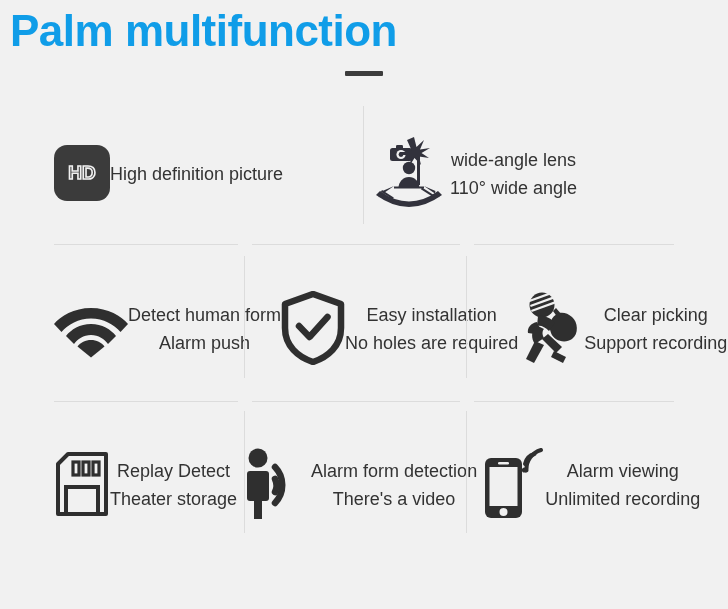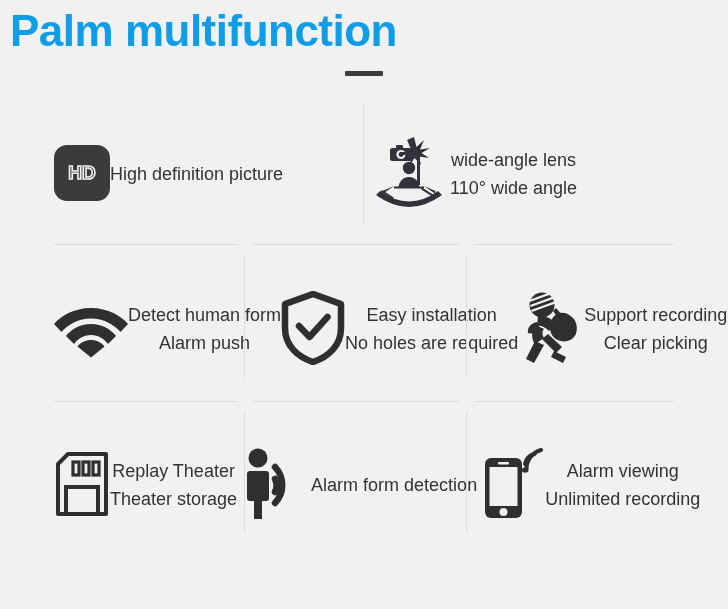--- a/index.html
+++ b/index.html
@@ -238,22 +238,22 @@
             <path d="M18 34 C13 40 13 48 17 53 l9 -6 c-2 -3 -2 -7 0 -9 Z"></path>
 
             <path d="M17 50 L8 68 l8 4 L26 54 Z"></path>
 
             <path d="M24 48 L38 62 l6 -6 L30 43 Z"></path>
 
             <path d="M36 60 L48 66 l-3 6 L33 66 Z"></path>
           </svg>
         </div>
         <div class="caption">
+          <span class="cap-line">Clear picking</span>
           <span class="cap-line">Support recording</span>
-          <span class="cap-line">Clear picking</span>
         </div>
       </div>
 
       <div class="vseg" style="left:190px; top:12px; height:122px;"></div>
       <div class="vseg" style="left:412px; top:12px; height:122px;"></div>
     </div>
 
     <div class="hseg" style="left:0px;   top:311px; width:184px;"></div>
     <div class="hseg" style="left:198px; top:311px; width:208px;"></div>
     <div class="hseg" style="left:420px; top:311px; width:200px;"></div>
@@ -264,41 +264,42 @@
         <div class="icon-wrap">
           <svg width="56" height="66" viewBox="0 0 56 66">
             <path d="M14 3 h38 v60 h-48 v-50 Z" fill="none" stroke="#2f2f2f" stroke-width="4" stroke-linejoin="round"></path>
             <rect x="19" y="11" width="6" height="13" fill="none" stroke="#2f2f2f" stroke-width="3.2"></rect>
             <rect x="29" y="11" width="6" height="13" fill="none" stroke="#2f2f2f" stroke-width="3.2"></rect>
             <rect x="39" y="11" width="6" height="13" fill="none" stroke="#2f2f2f" stroke-width="3.2"></rect>
             <rect x="12" y="36" width="32" height="27" fill="none" stroke="#2f2f2f" stroke-width="4"></rect>
           </svg>
         </div>
         <div class="caption">
-          <span class="cap-line">Replay Theater</span>
+          <span class="cap-line">Replay Detect</span>
           <span class="cap-line">Theater storage</span>
         </div>
       </div>
 
       <div class="cell">
         <div class="icon-wrap">
           <svg width="74" height="72" viewBox="0 0 74 72">
             <g fill="#2f2f2f">
               <circle cx="21" cy="10" r="9.5"></circle>
               <rect x="10" y="23" width="22" height="30" rx="3"></rect>
               <rect x="17" y="51" width="8" height="20"></rect>
             </g>
             <g fill="none" stroke="#2f2f2f" stroke-width="6.5" stroke-linecap="round">
               <path d="M38 19 A26 26 0 0 1 38 55"></path>
               <path d="M38 31 A15 15 0 0 1 38 44"></path>
             </g>
           </svg>
         </div>
         <div class="caption">
           <span class="cap-line">Alarm form detection</span>
+          <span class="cap-line">There's a video</span>
         </div>
       </div>
 
       <div class="cell">
         <div class="icon-wrap">
           <svg width="68" height="72" viewBox="0 0 68 72">
             <rect x="8" y="10" width="37" height="60" rx="6" fill="#2f2f2f"></rect>
             <rect x="12.5" y="19" width="28" height="39" fill="#f0f0f0"></rect>
             <rect x="21" y="14" width="11" height="2.6" rx="1.3" fill="#f0f0f0"></rect>
             <circle cx="26.5" cy="64" r="4" fill="#f0f0f0"></circle>

